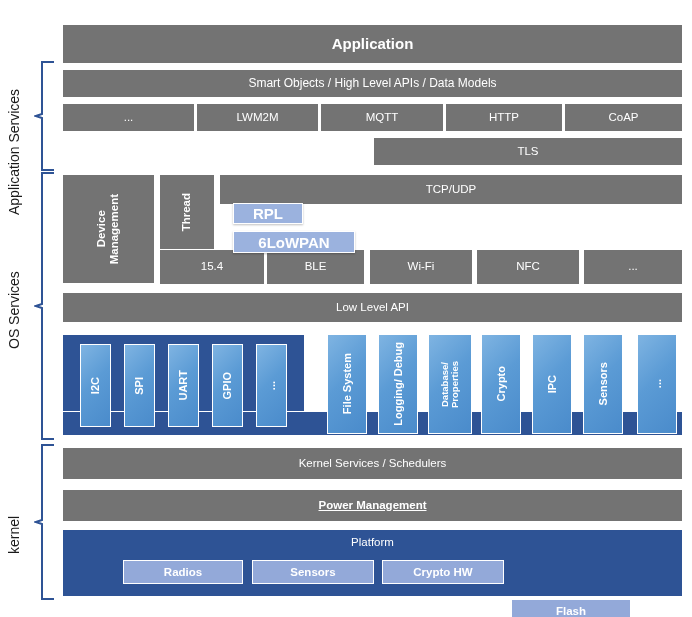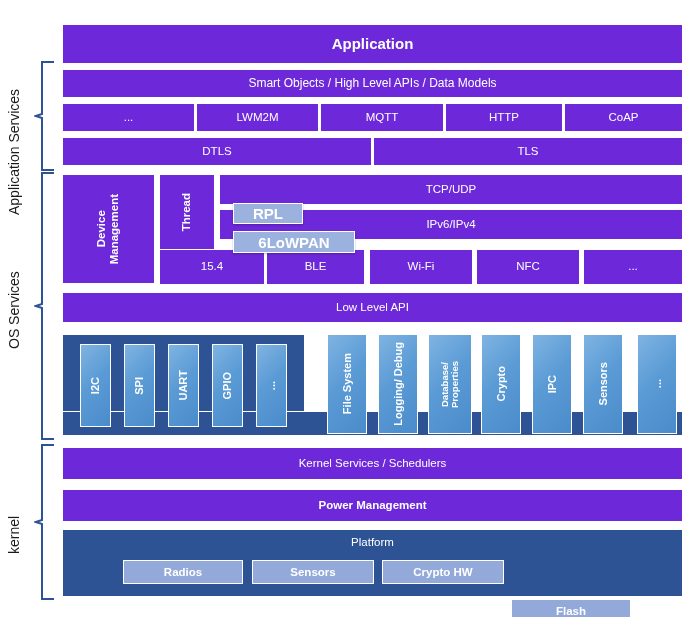--- a/index.html
+++ b/index.html
@@ -2,21 +2,21 @@
 <html><head>
 <meta charset="utf-8">
 <style>
   html,body{margin:0;padding:0;background:#ffffff;}
   body{width:692px;height:617px;position:relative;overflow:hidden;
        font-family:"Liberation Sans","DejaVu Sans",sans-serif;}
 
   #diagram{position:absolute;left:0;top:0;width:692px;height:617px;}
 
   
-  .box{position:absolute;background:#6d28d9;border:1px solid #ffffff;
+  .box{position:absolute;background:#737373;border:1px solid #ffffff;
        box-sizing:border-box;color:#ffffff;display:flex;
        align-items:center;justify-content:center;text-align:center;
        font-size:11.5px;font-weight:bold;line-height:1.15;}
   .box.plain{font-weight:normal;}
 
   
   .chip{position:absolute;box-sizing:border-box;
         background:linear-gradient(135deg,#7FB4E2 0%,#5B9BD5 45%,#4A8BCB 100%);
         border:1.5px solid #ffffff;color:#ffffff;
         display:flex;align-items:center;justify-content:center;
@@ -74,35 +74,33 @@
   <div class="box" style="left:62px;top:24px;width:621px;height:40px;font-size:15px;">Application</div>
 
   <div class="box" style="left:62px;top:69px;width:621px;height:29px;font-weight:normal;font-size:12px;">Smart Objects / High Level APIs / Data Models</div>
 
   <div class="box plain" style="left:62px;top:103px;width:133px;height:29px;">...</div>
   <div class="box plain" style="left:196px;top:103px;width:123px;height:29px;">LWM2M</div>
   <div class="box plain" style="left:320px;top:103px;width:124px;height:29px;text-align:center;">MQTT</div>
   <div class="box plain" style="left:445px;top:103px;width:118px;height:29px;">HTTP</div>
   <div class="box plain" style="left:564px;top:103px;width:119px;height:29px;">CoAP</div>
 
-  <div class="box plain" style="left:62px;top:137px;width:310px;height:29px;">DTLS</div>
   <div class="box plain" style="left:373px;top:137px;width:310px;height:29px;">TLS</div>
 
   <div class="box" style="left:62px;top:174px;width:93px;height:110px;">
     <span class="vtext">Device
 Management</span>
   </div>
 
   <div class="box" style="left:159px;top:174px;width:56px;height:77px;">
     <span class="vtext">Thread</span>
   </div>
 
   <div class="box plain" style="left:219px;top:174px;width:464px;height:31px;">TCP/UDP</div>
 
-  <div class="box plain" style="left:219px;top:209px;width:464px;height:31px;">IPv6/IPv4</div>
 
   <div class="ovl" style="left:233px;top:203px;width:70px;height:21px;">RPL</div>
   <div class="ovl" style="left:233px;top:231px;width:122px;height:22px;">6LoWPAN</div>
 
   <div class="box plain" style="left:159px;top:249px;width:106px;height:36px;">15.4</div>
   <div class="box plain" style="left:266px;top:249px;width:99px;height:36px;">BLE</div>
   <div class="box plain" style="left:369px;top:249px;width:104px;height:36px;">Wi-Fi</div>
   <div class="box plain" style="left:476px;top:249px;width:104px;height:36px;">NFC</div>
   <div class="box plain" style="left:583px;top:249px;width:100px;height:36px;">...</div>
 
@@ -148,21 +146,21 @@
   </div>
   <div class="chip" style="left:583px;top:334px;width:40px;height:100px;">
     <span>Sensors</span>
   </div>
   <div class="chip" style="left:637px;top:334px;width:40px;height:100px;">
     <span>...</span>
   </div>
 
   <div class="box plain" style="left:62px;top:447px;width:621px;height:33px;">Kernel Services / Schedulers</div>
 
-  <div class="box" style="left:62px;top:489px;width:621px;height:33px;">Power Management</div>
+  <div class="box" style="left:62px;top:489px;width:621px;height:33px;text-decoration:underline;">Power Management</div>
 
   <div style="position:absolute;left:62px;top:529px;width:621px;height:68px;
               background:#2E5395;border:1px solid #ffffff;box-sizing:border-box;"></div>
   <div style="position:absolute;left:62px;top:534px;width:621px;height:16px;color:#ffffff;
               font-size:11.5px;font-weight:normal;text-align:center;line-height:16px;">Platform</div>
 
   <div class="pchip" style="left:123px;top:560px;width:120px;height:24px;">Radios</div>
   <div class="pchip" style="left:252px;top:560px;width:122px;height:24px;">Sensors</div>
   <div class="pchip" style="left:382px;top:560px;width:122px;height:24px;">Crypto HW</div>
   <div class="pchip" style="left:511px;top:560px;width:120px;height:24px;margin-top:39px;">Flash</div>

